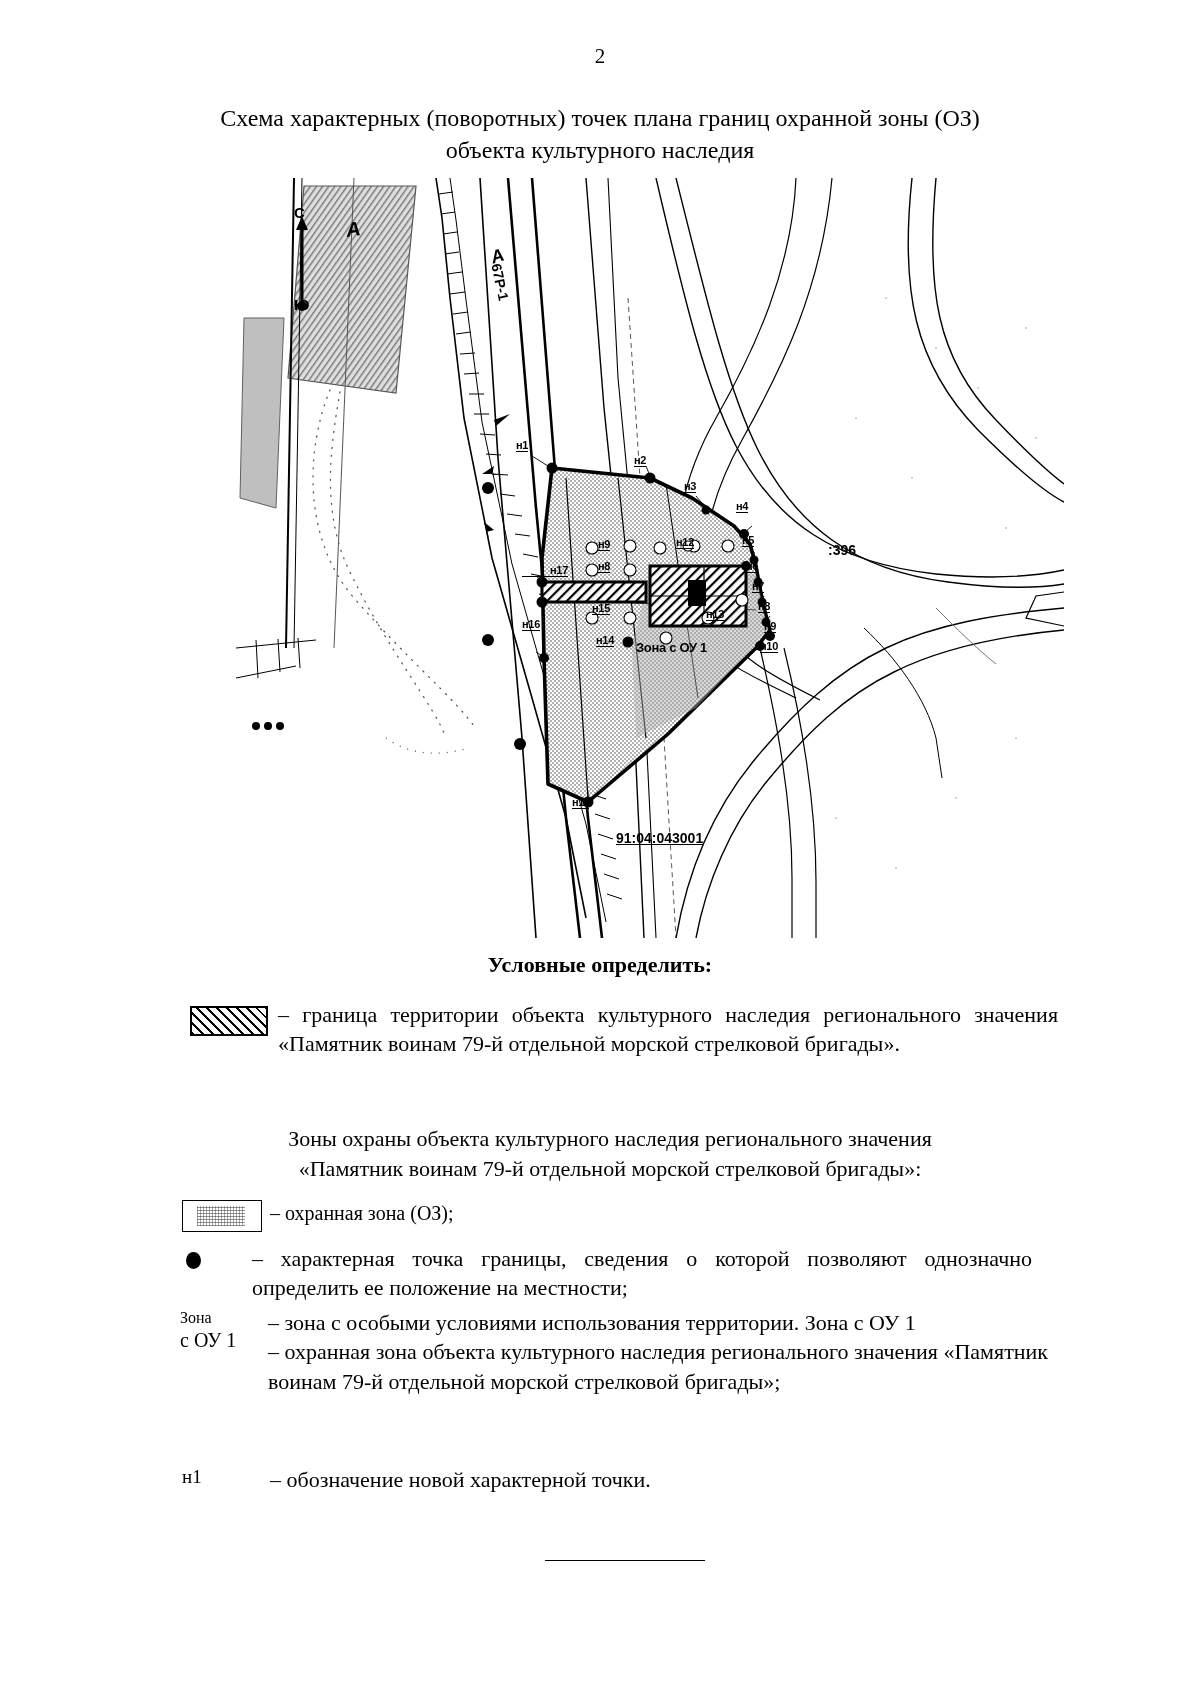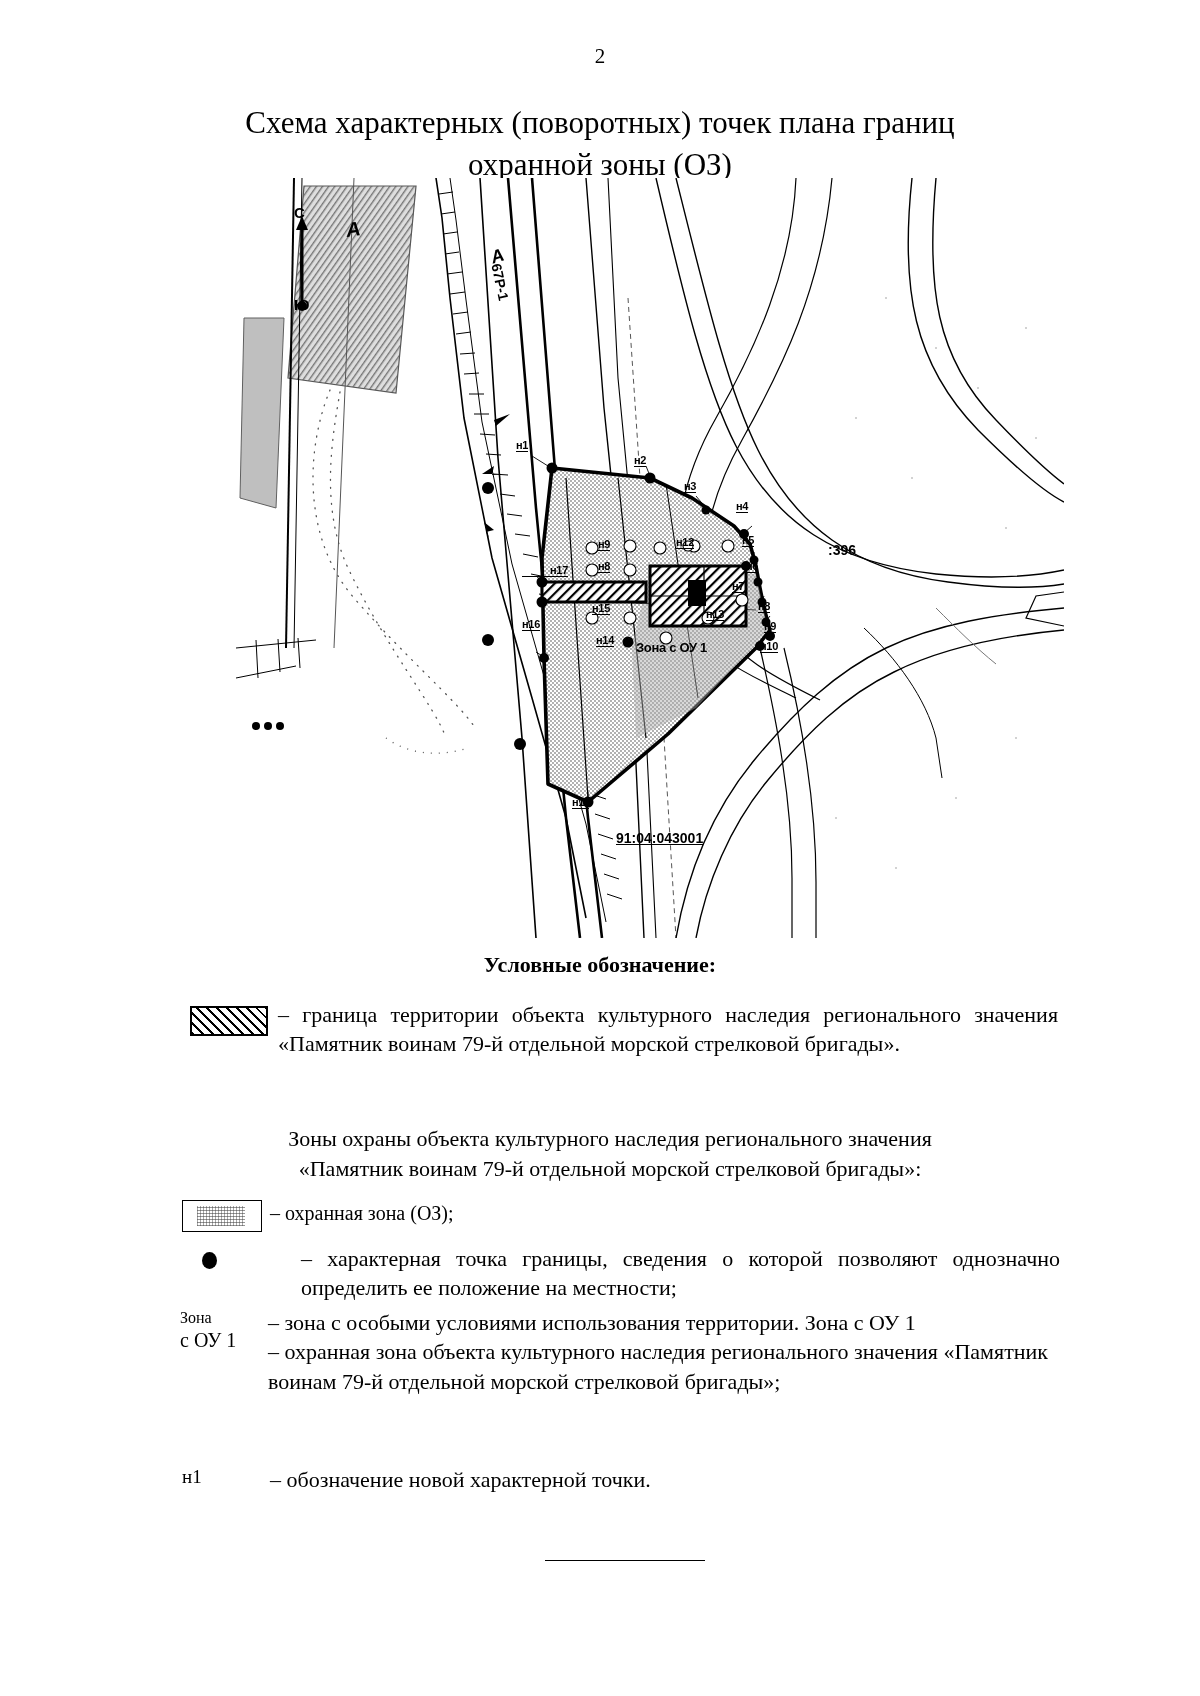--- a/index.html
+++ b/index.html
@@ -13,21 +13,21 @@
   }
   .page{position:relative;width:1200px;height:1696px;}
 
   .page-number{
     position:absolute;top:44px;left:0;width:1200px;
     text-align:center;font-size:21px;
   }
 
   .doc-title{
     position:absolute;top:102px;left:180px;width:840px;
-    text-align:center;font-size:31px;line-height:1.35;
+    text-align:center;font-size:24px;line-height:1.35;
   }
   .doc-title .l2{display:block;}
 
   
   .map-wrap{
     position:absolute;left:236px;top:178px;width:828px;height:760px;
     overflow:hidden;
     background:#ffffff;
   }
   .map-svg{position:absolute;left:0;top:0;}
@@ -330,37 +330,37 @@
     <div class="cad-l" style="left:380px;top:652px;text-decoration:underline;">91:04:043001</div>
 
     <div class="map-label big" style="left:400px;top:462px;">Зона с ОУ 1</div>
 
     <div class="map-label u" style="left:280px;top:261px;">н1</div>
     <div class="map-label u" style="left:398px;top:276px;">н2</div>
     <div class="map-label u" style="left:448px;top:302px;">н3</div>
     <div class="map-label u" style="left:500px;top:322px;">н4</div>
     <div class="map-label u" style="left:506px;top:356px;">н5</div>
     <div class="map-label u" style="left:510px;top:382px;">н6</div>
-    <div class="map-label u" style="left:496px;top:402px;">н7</div>
+    <div class="map-label u" style="left:516px;top:402px;">н7</div>
     <div class="map-label u" style="left:522px;top:422px;">н8</div>
     <div class="map-label u" style="left:528px;top:442px;">н9</div>
     <div class="map-label u" style="left:524px;top:462px;">н10</div>
     <div class="map-label u" style="left:336px;top:618px;">н11</div>
     <div class="map-label u" style="left:440px;top:358px;">н12</div>
     <div class="map-label u" style="left:470px;top:430px;">н13</div>
     <div class="map-label u" style="left:360px;top:456px;">н14</div>
     <div class="map-label u" style="left:356px;top:424px;">н15</div>
     <div class="map-label u" style="left:286px;top:440px;text-align:center;">н16</div>
     <div class="map-label u" style="left:286px;top:386px;padding-left:28px;">н17</div>
     <div class="map-label u" style="left:362px;top:382px;">н8</div>
     <div class="map-label u" style="left:362px;top:360px;">н9</div>
 
   </div>
 
-  <div class="legend-title">Условные обозначение:</div>
+  <div class="legend-title">Условные определить:</div>
 
   <div class="legend-row" style="left:190px;top:1000px;width:870px;">
     <div class="swatch-col">
       <span class="sw-hatch"></span>
     </div>
     <div class="text-col" style="width:780px;">– граница территории объекта культурного наследия регионального значения «Памятник воинам 79-й отдельной морской стрелковой бригады».</div>
   </div>
 
   <div style="position:absolute;left:190px;top:1124px;width:840px;text-align:center;font-size:22px;line-height:1.35;">
     <div>Зоны охраны объекта культурного наследия регионального значения</div>
@@ -369,21 +369,21 @@
 
   <div class="legend-row" style="left:180px;top:1196px;width:880px;">
     <div class="swatch-col">
       <span class="sw-zone">
           <i></i>
         </span>
     </div>
     <div class="sw-text" style="width:780px;padding-top:5px;">– охранная зона (ОЗ);</div>
   </div>
 
-  <div class="legend-row" style="left:180px;top:1244px;width:880px;gap:33px;">
+  <div class="legend-row" style="left:164px;top:1244px;width:880px;">
     <div class="swatch-col">
       <span class="sw-dot"></span>
     </div>
     <div class="text-col" style="width:780px;">– характерная точка границы, сведения о которой позволяют однозначно определить ее положение на местности;</div>
   </div>
 
   <div class="legend-row" style="left:180px;top:1308px;width:880px;">
     <div class="swatch-col">
       <div style="font-size:16px;line-height:1.25;">Зона</div>
       <div style="font-size:20px;line-height:1.25;">с ОУ 1</div>

